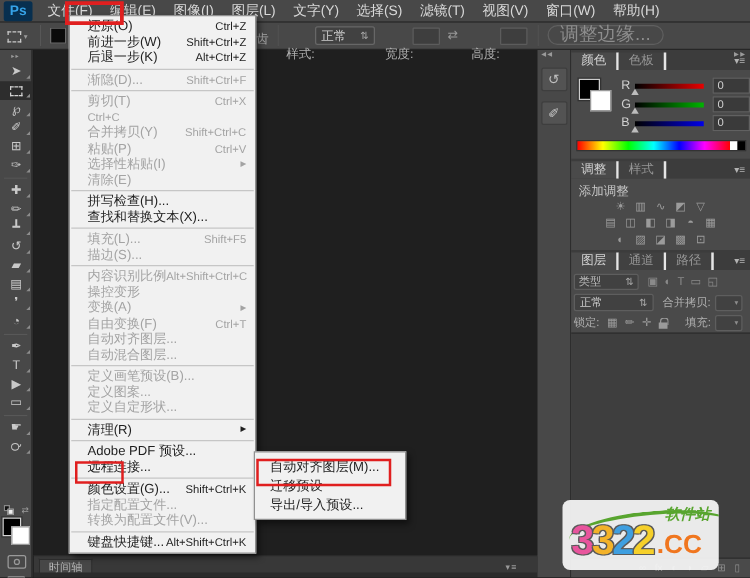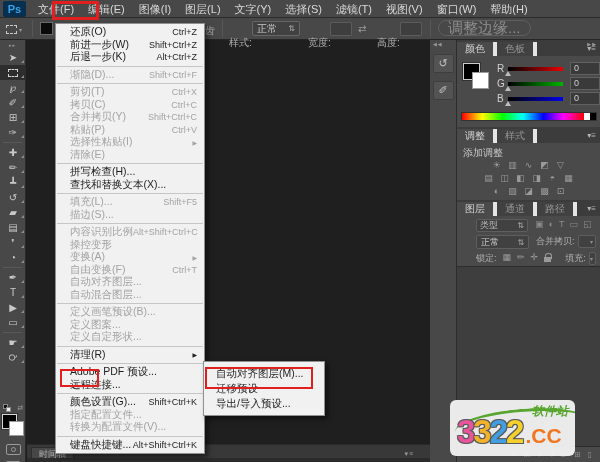--- a/index.html
+++ b/index.html
@@ -59,21 +59,21 @@
   .tl-body{position:absolute;left:0;bottom:0;width:100%;height:4px;background:#2b2b2b}
 
   
   .rightcol{position:absolute;left:430px;top:40px;width:170px;height:422px;background:#484848;display:flex;z-index:4}
   .iconstrip{width:27px;border-right:1px solid #2d2d2d}
   .strip-head{height:9px;color:#9a9a9a;font-size:5px;line-height:9px;padding-left:3px;letter-spacing:1px}
   .strip-icon{width:21px;height:19px;margin:5px auto 8px;background:#535353;border:1px solid #3e3e3e;border-radius:2px;color:#c2c2c2;font-size:11px;display:flex;align-items:center;justify-content:center}
   .panels{flex:1;display:flex;flex-direction:column}
   .ptabs{height:16px;background:#3c3c3c;display:flex;align-items:flex-end;position:relative}
   .ptabs .hd-arr{position:absolute;right:3px;top:1px;color:#9a9a9a;font-size:5px;letter-spacing:1px}
-  .ptab{height:14px;line-height:14px;padding:0 8px;font-size:10px;color:#979797;background:#414141;border-right:4px solid #e5e5e5;white-space:nowrap}
+  .ptab{height:14px;line-height:14px;padding:0 8px;font-size:10px;color:#979797;background:#414141;border-right:2px solid #e5e5e5;white-space:nowrap}
   .ptab.active{background:#4a4a4a;color:#d3d3d3}
   .pmenu{position:absolute;right:4px;bottom:3px;color:#b3b3b3;font-size:8px}
   .pcontent{position:relative;background:#4a4a4a}
 
   
   .pc-color{height:71px}
   .fgbg{position:absolute;left:6px;top:7px;width:30px;height:30px}
   .fg{position:absolute;left:0;top:0;width:17px;height:17px;background:#000;border:1px solid #cdcdcd;box-shadow:0 0 0 1px #323232}
   .bg{position:absolute;left:9px;top:9px;width:17px;height:17px;background:#fff;border:1px solid #9a9a9a}
   .chan{position:absolute;left:40px;height:13px;display:flex;align-items:center}
@@ -91,35 +91,35 @@
 
   
   .pc-adj{height:57px}
   .adj-label{position:absolute;left:6px;top:3px;font-size:10px;color:#c6c6c6}
   .adj-rows{position:absolute;left:0;top:17px;width:100%}
   .adj-row{display:flex;justify-content:center;gap:4px;margin-bottom:3px}
   .adj-icon{width:12px;height:10px;color:#9b9b9b;font-size:9px;line-height:10px;text-align:center}
 
   
   .pc-layers{flex:1}
-  .lrow{position:absolute;left:19px;right:4px;display:flex;align-items:flex-start}
+  .lrow{position:absolute;left:2px;right:4px;display:flex;align-items:center}
   .lf-select{width:52px;height:13px;background:#414141;border:1px solid #5e5e5e;border-radius:2px;color:#b9b9b9;font-size:9px;display:flex;align-items:center;justify-content:space-between;padding:0 3px}
   .lf-icons{display:flex;gap:5px;color:#8a8a8a;font-size:9px;margin-left:7px}
   .blend-select{width:64px;height:14px;background:#414141;border:1px solid #5e5e5e;border-radius:2px;color:#cccccc;font-size:9px;display:flex;align-items:center;justify-content:space-between;padding:0 4px}
   .sm-label{color:#b0b0b0;font-size:9px;margin-left:7px;white-space:nowrap}
   .val-box{width:22px;height:13px;background:#414141;border:1px solid #5e5e5e;border-radius:2px;margin-left:3px;display:flex;align-items:center;justify-content:flex-end;padding-right:2px;color:#8d8d8d;font-size:6px}
   .lock-icons{display:flex;gap:6px;color:#9a9a9a;font-size:9px;margin-left:6px;align-items:center}
   .icon-lock{width:7px;height:9px;position:relative;display:inline-block}
   .icon-lock::before{content:"";position:absolute;left:1px;top:0;width:5px;height:5px;border:1px solid #9a9a9a;border-bottom:none;border-radius:3px 3px 0 0}
   .icon-lock::after{content:"";position:absolute;left:0;bottom:0;width:7px;height:5px;background:#9a9a9a}
   .llist{position:absolute;top:50px;left:0;right:0;bottom:15px;background:#3e3e3e;border-top:1px solid #2d2d2d;border-bottom:1px solid #2d2d2d}
   .lbottom{position:absolute;bottom:1px;left:0;right:0;height:13px;display:flex;justify-content:flex-end;gap:7px;padding-right:8px;color:#8f8f8f;font-size:8px;align-items:center}
 
   
-  .menu{position:absolute;left:55px;top:23px;width:150px;background:#f1f1f1;border:1px solid #909090;box-shadow:3px 3px 5px rgba(0,0,0,.5);z-index:50;padding:2px 0}
+  .menu{position:absolute;left:55px;top:12px;width:150px;background:#f1f1f1;border:1px solid #909090;box-shadow:3px 3px 5px rgba(0,0,0,.5);z-index:50;padding:2px 0}
   .menu-item{height:12.5px;display:flex;align-items:center;padding:0 7px 0 14px;font-size:10.5px;color:#1e1e1e;white-space:nowrap}
   .menu-item .lbl{flex:1}
   .menu-item .sc{font-size:9px}
   .menu-item .arr{font-size:6px;margin-left:4px}
   .menu-item.dis{color:#a3a3a3}
   .menu-sep{height:1px;background:#c6c6c6;margin:2px 1px}
   .submenu{position:absolute;left:203px;top:361px;width:122px;background:#f1f1f1;border:1px solid #909090;box-shadow:3px 3px 5px rgba(0,0,0,.5);z-index:55;padding:4px 0}
   .submenu .menu-item{height:15px;padding:0 8px 0 12px}
 
   
@@ -438,21 +438,20 @@
       <div class="menu-item dis">
         <span class="lbl">渐隐(D)...</span>
         <span class="sc">Shift+Ctrl+F</span>
       </div>
       <div class="menu-sep"></div>
       <div class="menu-item dis">
         <span class="lbl">剪切(T)</span>
         <span class="sc">Ctrl+X</span>
       </div>
       <div class="menu-item dis">
-        <span class="lbl">拷贝(C)</span>
         <span class="sc">Ctrl+C</span>
       </div>
       <div class="menu-item dis">
         <span class="lbl">合并拷贝(Y)</span>
         <span class="sc">Shift+Ctrl+C</span>
       </div>
       <div class="menu-item dis">
         <span class="lbl">粘贴(P)</span>
         <span class="sc">Ctrl+V</span>
       </div>

